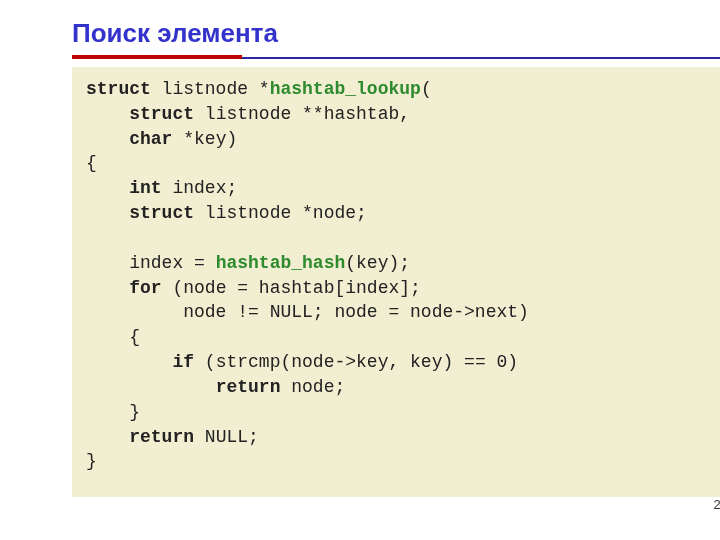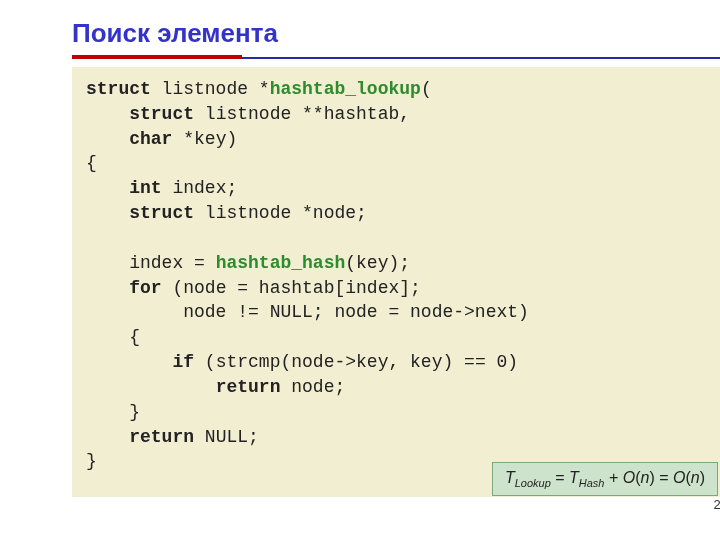--- a/index.html
+++ b/index.html
@@ -96,18 +96,15 @@
 <span>    </span><span>index = </span><span class="fn">hashtab_hash</span><span>(key);</span>
 <span>    </span><span class="kw">for</span><span> (node = hashtab[index];</span>
 <span>         node != NULL; node = node-&gt;next)</span>
 <span>    {</span>
 <span>        </span><span class="kw">if</span><span> (strcmp(node-&gt;key, key) == 0)</span>
 <span>            </span><span class="kw">return</span><span> node;</span>
 <span>    }</span>
 <span>    </span><span class="kw">return</span><span> NULL;</span>
 <span>}</span></pre>
 
-  <div class="complexity">
-    <i>T</i><sub>Lookup</sub><span> = </span><i>T</i><sub>Hash</sub><span> + </span><i>O</i><span>(</span><i>n</i><span>)</span><span> = </span><i>O</i><span>(</span><i>n</i><span>)</span>
-  </div>
 
   <div class="pagenum">29</div>
 </div>
 
 </body></html>

